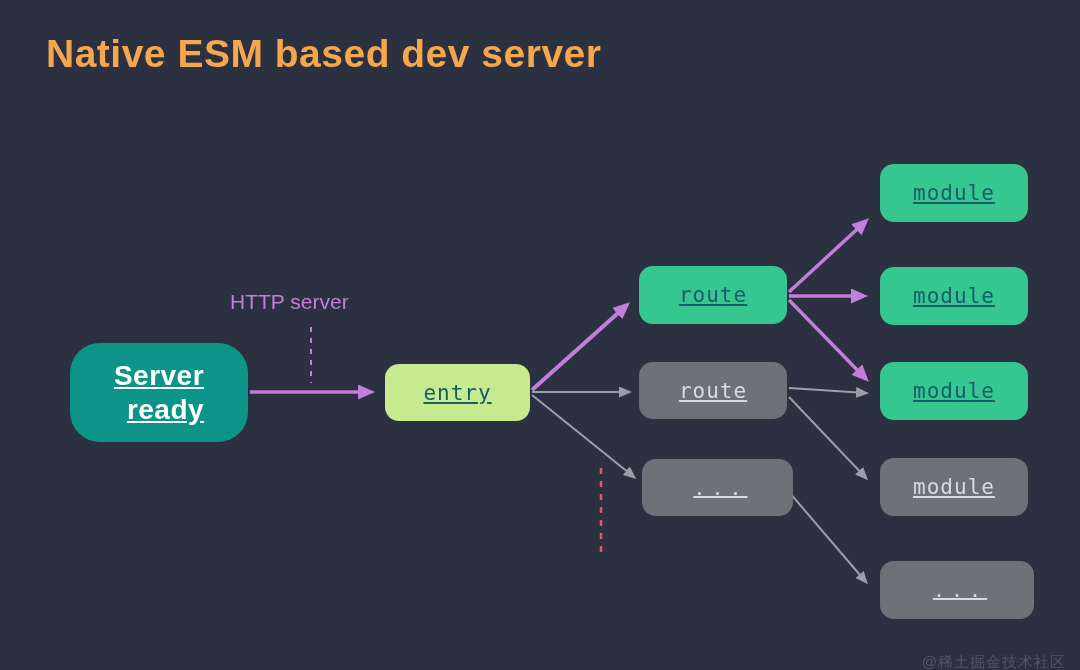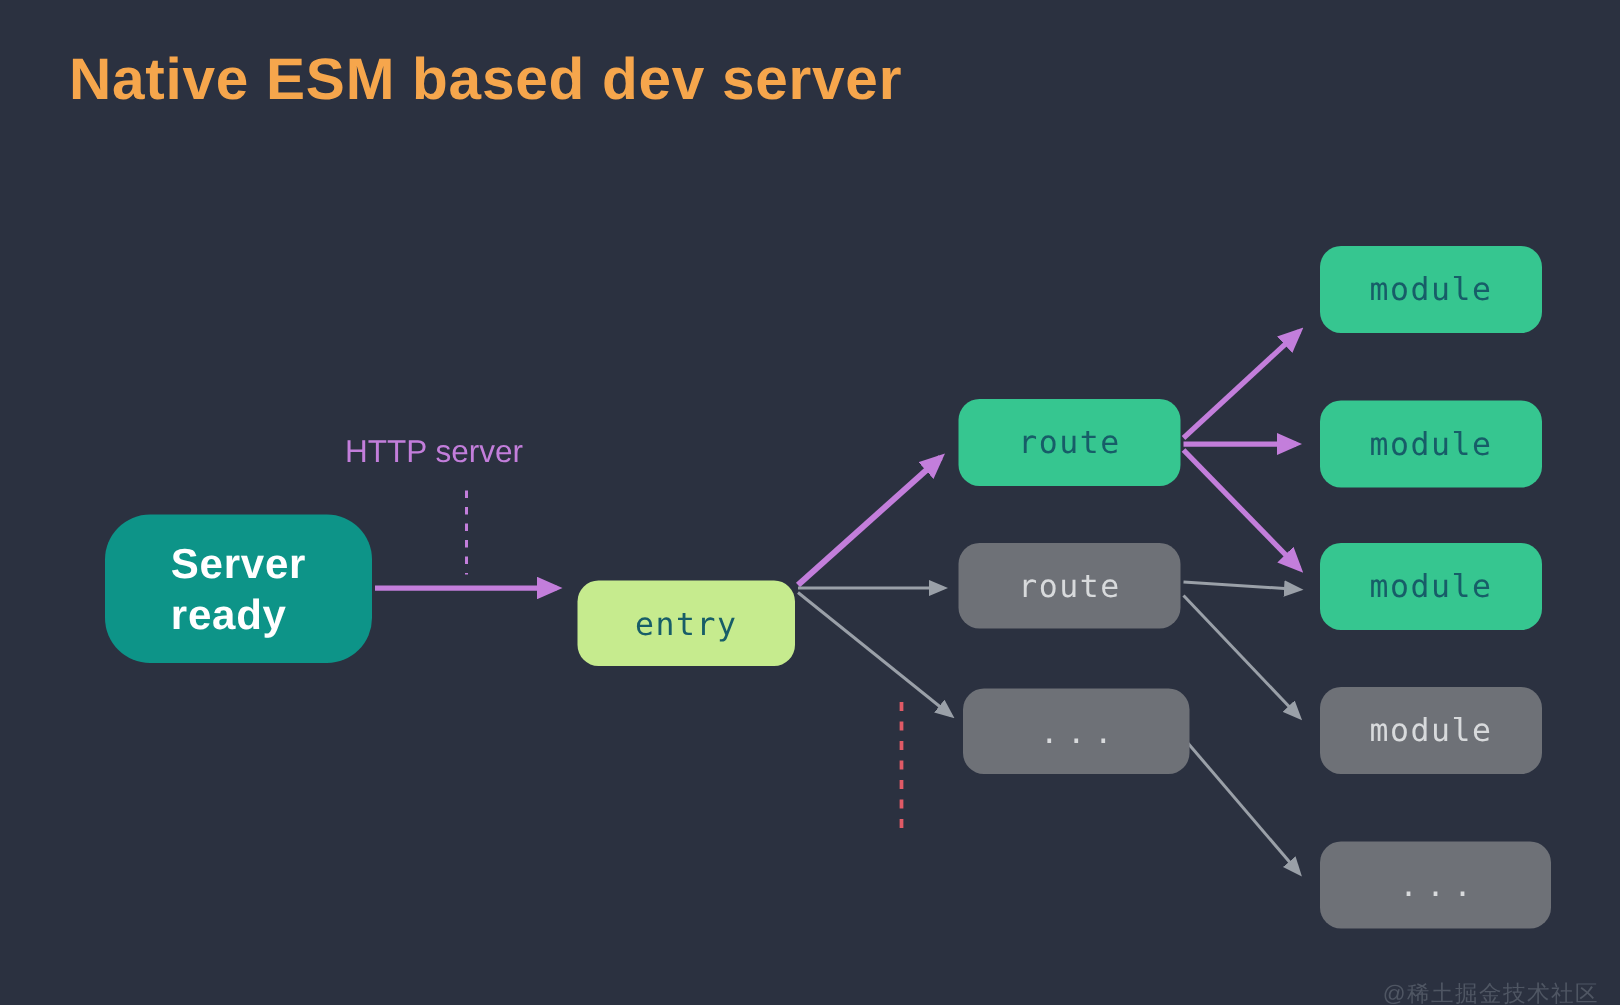--- a/index.html
+++ b/index.html
@@ -31,22 +31,23 @@
   .edges{position:absolute;left:0;top:0;width:1080px;height:670px;}
   .edge-purple{stroke:var(--purple);}
   .edge-gray{stroke:var(--gray-arrow);}
   .dash-purple{stroke:var(--purple);}
   .dash-red{stroke:var(--red);}
   .fill-purple{fill:var(--purple);}
   .fill-gray{fill:var(--gray-arrow);}
   .node{
     position:absolute;display:flex;align-items:center;justify-content:center;
     font-family:"DejaVu Sans Mono","Liberation Mono",monospace;
-    font-size:21px;border-radius:14px;white-space:pre-line;text-align:left;
+    font-size:21px;border-radius:14px;white-space:pre-line;text-align:right;
     letter-spacing:1px;
+    text-decoration:underline;
   }
   .node.server{
     background:var(--server-box);color:var(--server-text);
     font-family:"Liberation Sans",sans-serif;font-weight:700;
     font-size:28px;line-height:34px;border-radius:30px;letter-spacing:0.5px;
   }
   .node.entry-kind{background:var(--entry-box);color:var(--active-text);}
   .node.active{background:var(--active-box);color:var(--active-text);}
   .node.inactive{background:var(--inactive-box);color:var(--inactive-text);}
   .node.dots{letter-spacing:6px;font-size:20px;padding-left:6px;}
@@ -88,21 +89,21 @@
     <line x1="789" y1="300" x2="866" y2="379" class="edge-purple" stroke-width="3.5" marker-end="url(#ah-purple)"></line>
 
     <line x1="789" y1="388" x2="866" y2="393" class="edge-gray" stroke-width="2" marker-end="url(#ah-gray)"></line>
     <line x1="789" y1="397" x2="866" y2="478" class="edge-gray" stroke-width="2" marker-end="url(#ah-gray)"></line>
     <line x1="789" y1="492" x2="866" y2="582" class="edge-gray" stroke-width="2" marker-end="url(#ah-gray)"></line>
   </svg>
 
   <div class="node server" style="left:70px;top:343px;width:178px;height:99px;">Server
 ready</div>
 
-  <div class="node entry-kind" style="left:385px;top:364px;width:145px;height:57px;margin-top:23px;">entry</div>
+  <div class="node entry-kind" style="left:385px;top:364px;width:145px;height:57px;">entry</div>
 
   <div class="node active" style="left:639px;top:266px;width:148px;height:58px;">route</div>
   <div class="node inactive" style="left:639px;top:362px;width:148px;height:57px;">route</div>
   <div class="node inactive dots" style="left:642px;top:459px;width:145px;height:57px;">...</div>
 
   <div class="node active" style="left:880px;top:164px;width:148px;height:58px;">module</div>
   <div class="node active" style="left:880px;top:267px;width:148px;height:58px;">module</div>
   <div class="node active" style="left:880px;top:362px;width:148px;height:58px;">module</div>
   <div class="node inactive" style="left:880px;top:458px;width:148px;height:58px;">module</div>
   <div class="node inactive dots" style="left:880px;top:561px;width:148px;height:58px;">...</div>

